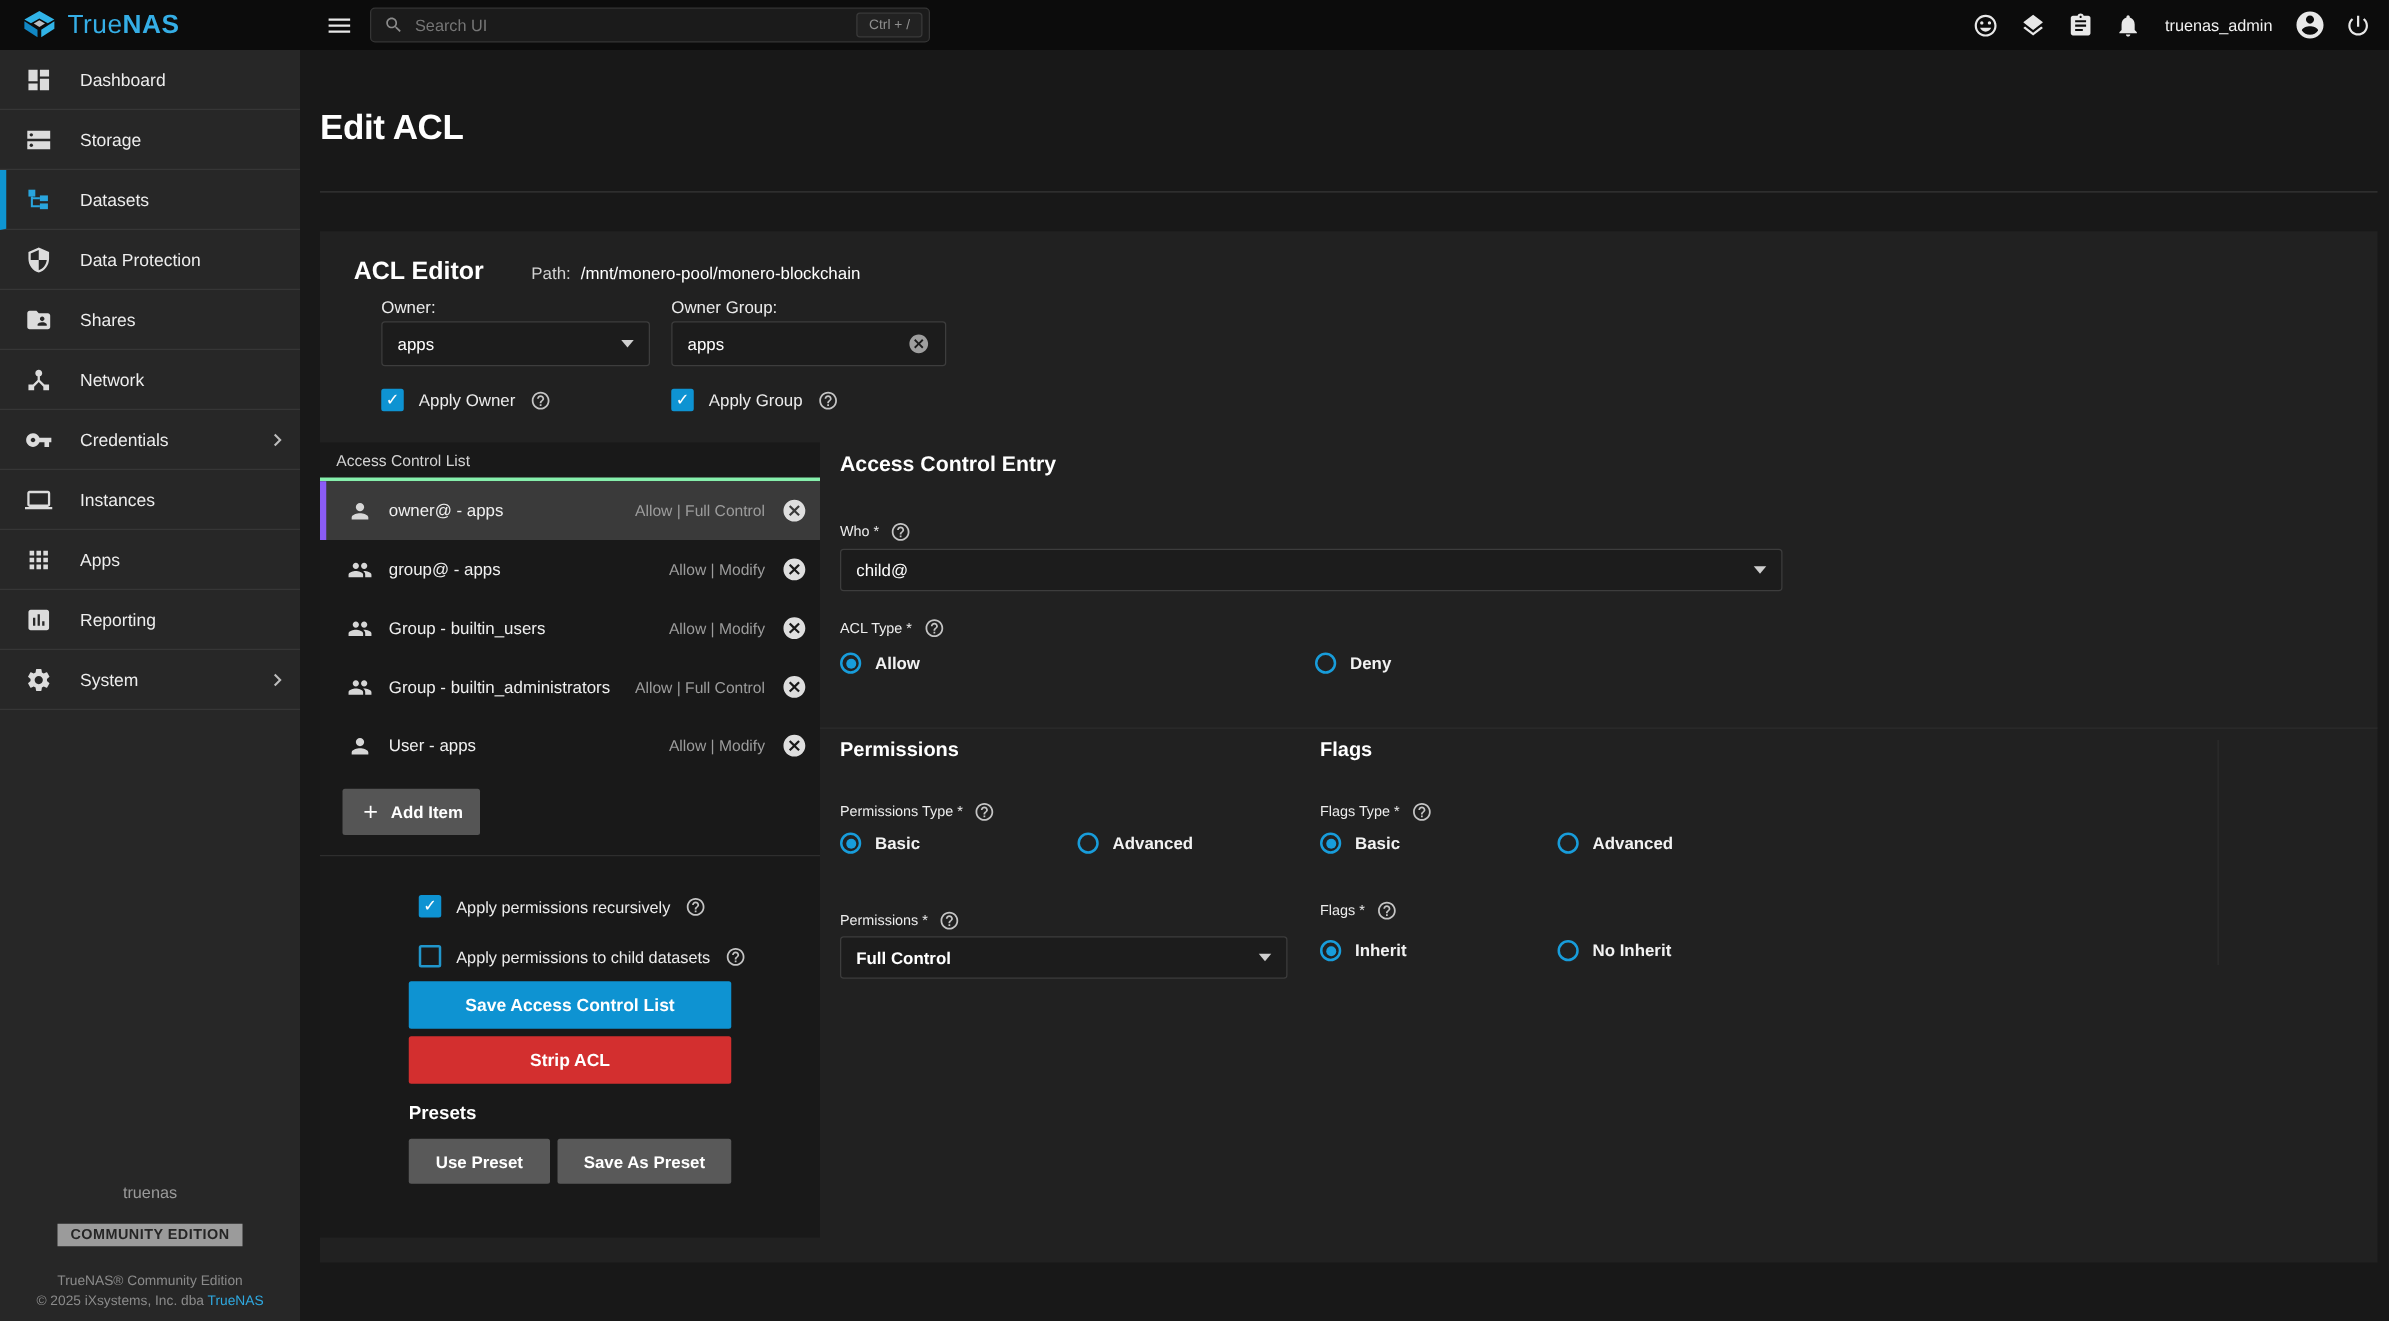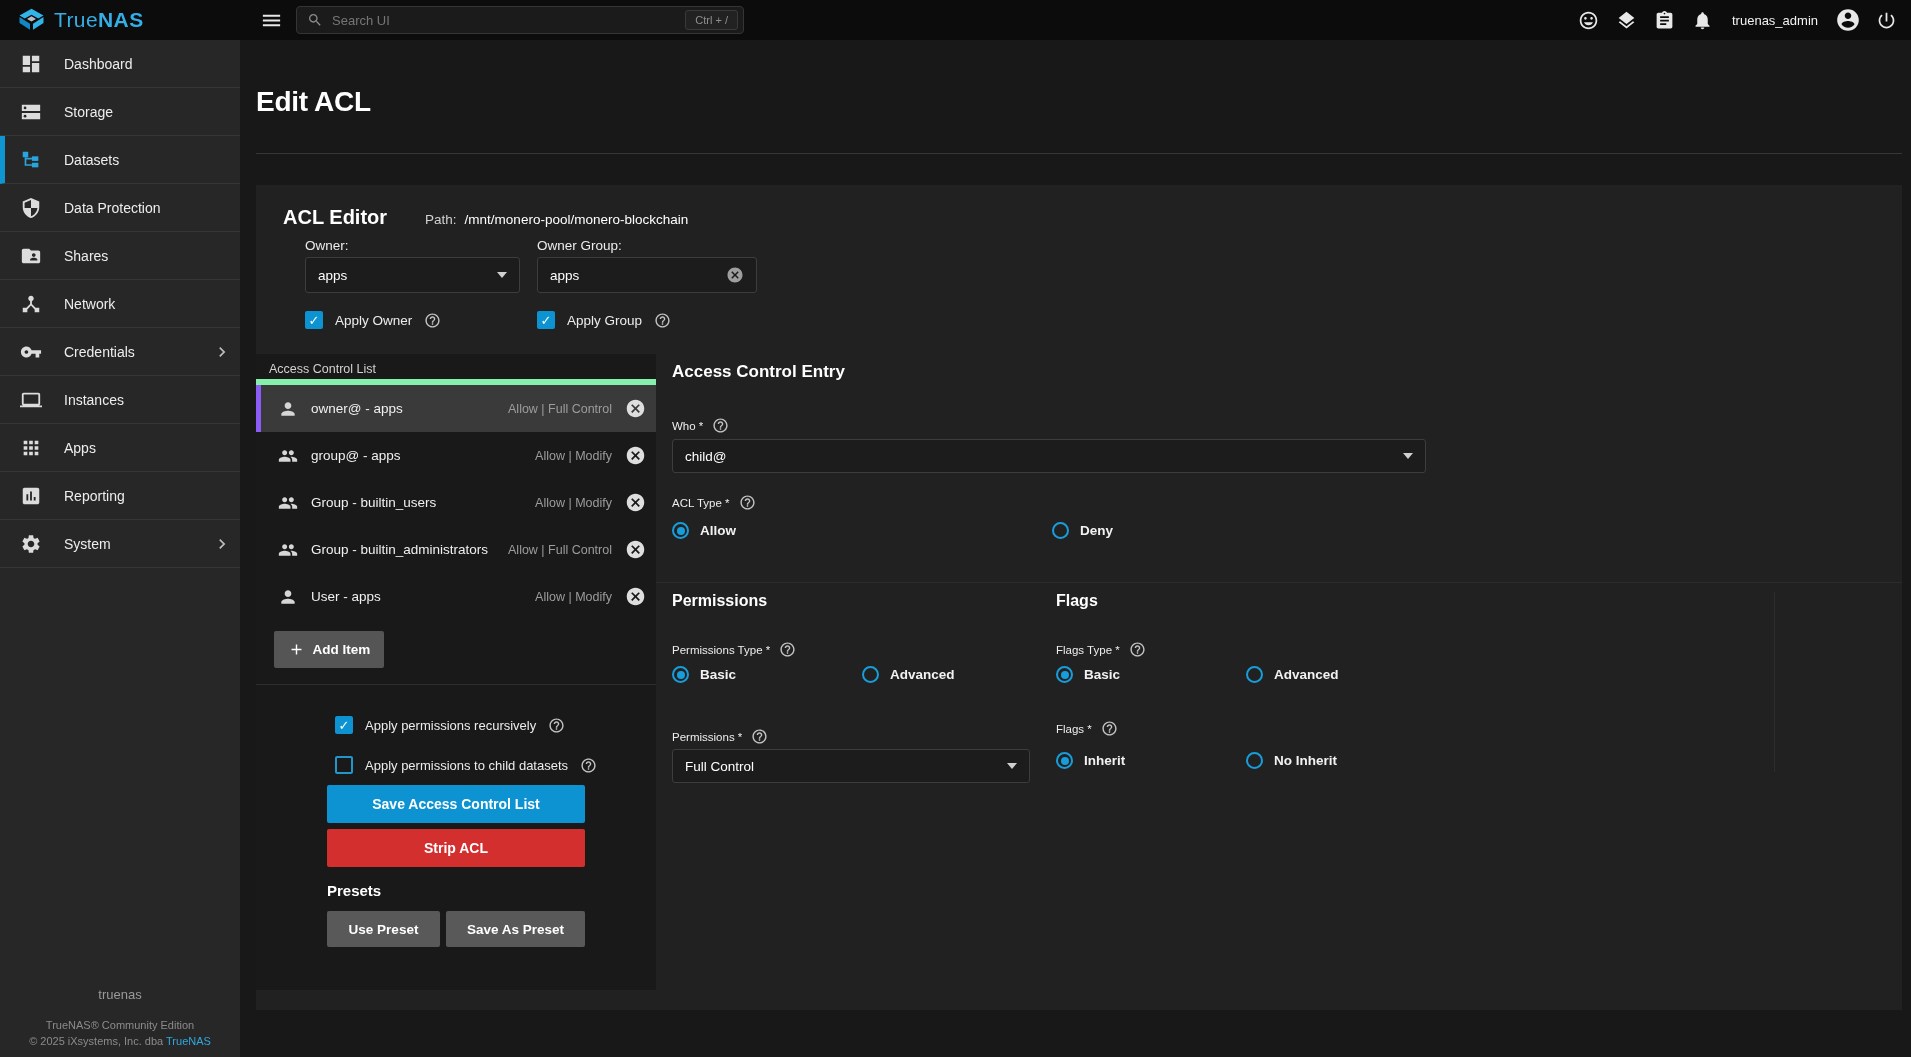--- a/index.html
+++ b/index.html
@@ -70,21 +70,21 @@
   .cb-row { position:absolute; display:flex; align-items:center; gap:12px; }
   #apply-owner-row { left:49px; top:126px; }
   #apply-group-row { left:281px; top:126px; }
   .checkbox { width:18px; height:18px; border:2px solid #2196cb; border-radius:2px; display:flex; align-items:center; justify-content:center; font-size:13px; font-weight:700; color:#fff; cursor:pointer; flex:none; }
   .checkbox.checked { background:#0e93d2; border-color:#0e93d2; }
   .cb-label { font-size:13.5px; color:#ececec; }
   .help { color:#c4c4c4; display:inline-flex; cursor:pointer; } .help svg { width:17px; height:17px; }
 
   
   #acl-list-panel { position:absolute; left:0; top:169px; width:400px; height:636px; background:#191919; }
-  .panel-header { height:31px; line-height:31px; padding-left:13px; font-size:12.5px; color:#d2d2d2; border-bottom:6px solid #86efac; }
+  .panel-header { height:31px; line-height:31px; padding-left:13px; font-size:12.5px; color:#d2d2d2; border-bottom:3px solid #86efac; }
   .acl-row { height:47px; display:flex; align-items:center; padding:0 10px 0 22px; gap:13px; cursor:pointer; }
   .acl-row.selected { background:#3a3a3a; border-left:5px solid #8b5cf6; padding-left:17px; }
   .row-icon { color:#d6d6d6; flex:none; } .row-icon svg { width:20px; height:20px; }
   .acl-row .who { font-size:13.5px; color:#f0f0f0; margin-right:auto; white-space:nowrap; }
   .acl-row .perm { font-size:12.5px; color:#9c9c9c; white-space:nowrap; }
   .cancel-btn { background:none; border:none; padding:0; color:#dedede; cursor:pointer; flex:none; }
   .cancel-btn svg { width:21px; height:21px; }
 
   .btn { position:absolute; border:none; border-radius:2px; color:#fff; font-weight:700; font-size:13.5px; cursor:pointer; display:flex; align-items:center; justify-content:center; gap:8px; }
   #add-item-btn { left:18px; top:277px; width:110px; height:37px; background:#555; }
@@ -118,21 +118,21 @@
   #ace-divider-v { position:absolute; left:1118px; top:238px; width:1px; height:180px; background:#2c2c2c; }
   .sec-title { position:absolute; margin:0; font-size:16px; font-weight:700; }
   #perm-title { left:16px; top:238px; }
   #flags-title { left:400px; top:238px; }
   #permtype-label { left:16px; top:287px; }
   #flagstype-label { left:400px; top:287px; }
   #permtype-radio { left:16px; top:312px; }
   #flagstype-radio { left:400px; top:312px; }
   #perm-label { left:16px; top:374px; }
   #flags-label { left:400px; top:366px; }
-  #perm-select { left:16px; top:395px; width:358px; height:34px; }
+  #perm-select { left:16px; top:395px; width:358px; height:34px;font-weight:bold; }
   #flags-radio { left:400px; top:398px; }
 </style>
 </head>
 <body>
 
 <div id="root">
 
   <header id="topbar">
     <div class="logo">
       <span class="logo-mark">
@@ -309,20 +309,21 @@
           <span class="nav-label">System</span>
           <span class="nav-chevron">
             <svg viewBox="0 0 24 24" fill="currentColor" aria-hidden="true">
               <path d="M10 6L8.59 7.41 13.17 12l-4.58 4.59L10 18l6-6z"></path>
             </svg>
           </span>
         </div>
       </div>
     <div class="sidebar-footer">
       <div class="hostname">truenas</div>
+      <div><span class="edition-badge">COMMUNITY EDITION</span></div>
       <div class="footer-line1">TrueNAS® Community Edition</div>
       <div class="footer-line2"><span>© 2025 iXsystems, Inc. dba</span> <span class="footer-link">TrueNAS</span></div>
     </div>
   </nav>
 
   <h1 id="page-title">Edit ACL</h1>
   <div class="title-divider"></div>
 
   <section id="card">
 

